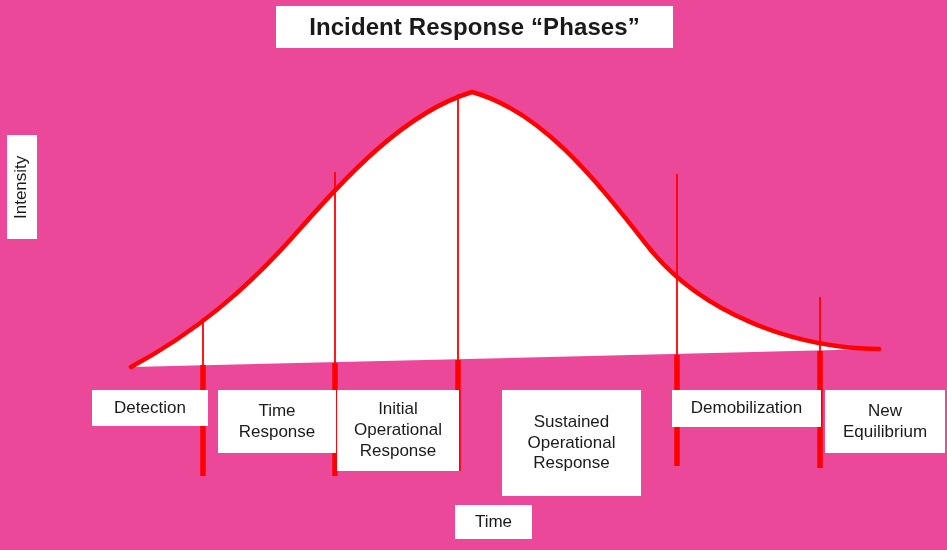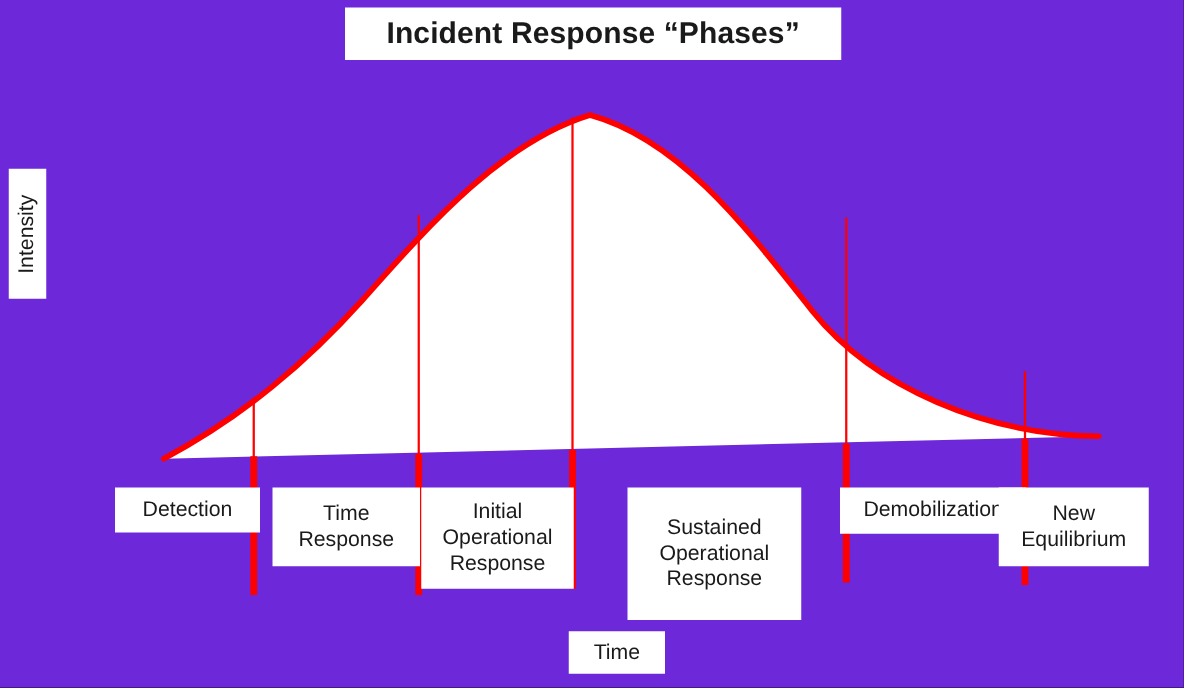--- a/index.html
+++ b/index.html
@@ -10,21 +10,21 @@
   body {
     width: 947px;
     height: 550px;
     overflow: hidden;
     font-family: "Liberation Sans", sans-serif;
   }
   #stage {
     position: relative;
     width: 947px;
     height: 550px;
-    background: #6d28d9;
+    background: #ec4899;
   }
   #curve-layer {
     position: absolute;
     left: 0;
     top: 0;
     width: 947px;
     height: 550px;
   }
 
   
@@ -70,21 +70,21 @@
     font-size: 17px;
   }
 
   .phase-box { font-size: 17px; }
 
   #phase-0 { left: 92px;  top: 390px; width: 116px; height: 36px; }
   #phase-1 { left: 218px; top: 390px; width: 118px; height: 63px; }
   #phase-2 { left: 337px; top: 390px; width: 122px; height: 81px; }
   #phase-3 { left: 502px; top: 390px; width: 139px; height: 106px; }
   #phase-4 { left: 672px; top: 390px; width: 149px; height: 37px; }
-  #phase-5 { left: 799px; top: 390px; width: 120px; height: 63px; }
+  #phase-5 { left: 825px; top: 390px; width: 120px; height: 63px; }
 </style>
 </head>
 <body>
 
 <div id="stage">
 
   <svg id="curve-layer" viewBox="0 0 947 550">
 
     <path fill="#ffffff" stroke="none" d="M 131,367
              C 196,332 245,290 290,240

